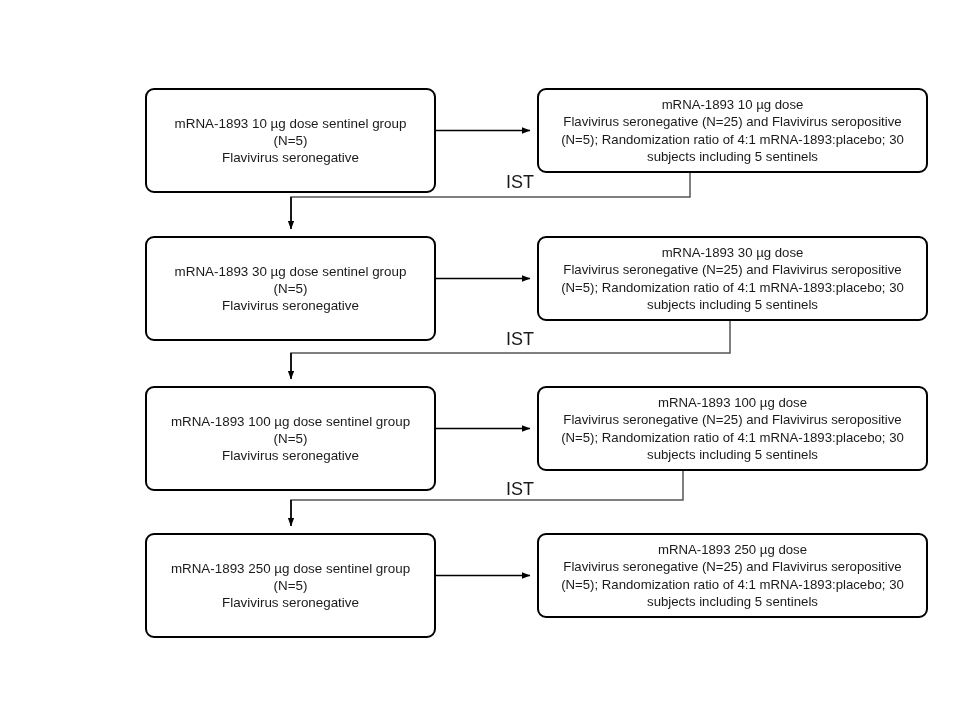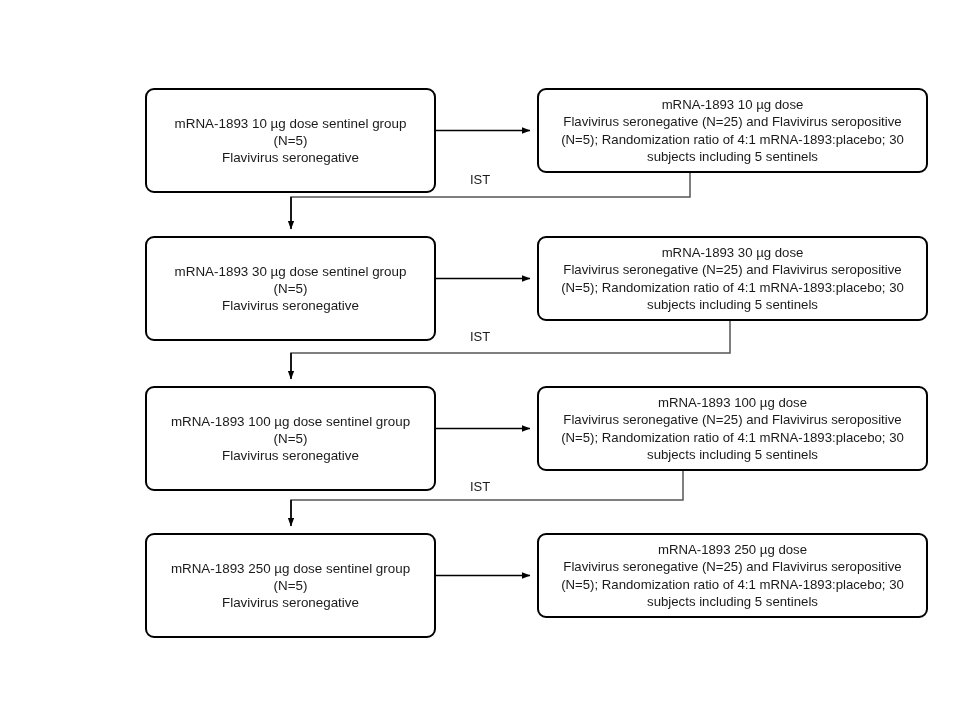--- a/index.html
+++ b/index.html
@@ -49,24 +49,25 @@
     height: 85px;
     font-size: 13.2px;
     padding: 0 8px;
   }
   .row1 { top: 88px; }
   .row2 { top: 236px; }
   .row3 { top: 386px; }
   .row4 { top: 533px; }
   .ist-label {
     position: absolute;
-    font-size: 13px;
+    font-size: 18px;
     color: #1a1a1a;
     z-index: 4;
     white-space: nowrap;
+    margin-left: 36px;
   }
   svg.edges {
     position: absolute;
     left: 0;
     top: 0;
     width: 960px;
     height: 720px;
     z-index: 2;
     overflow: visible;
   }

